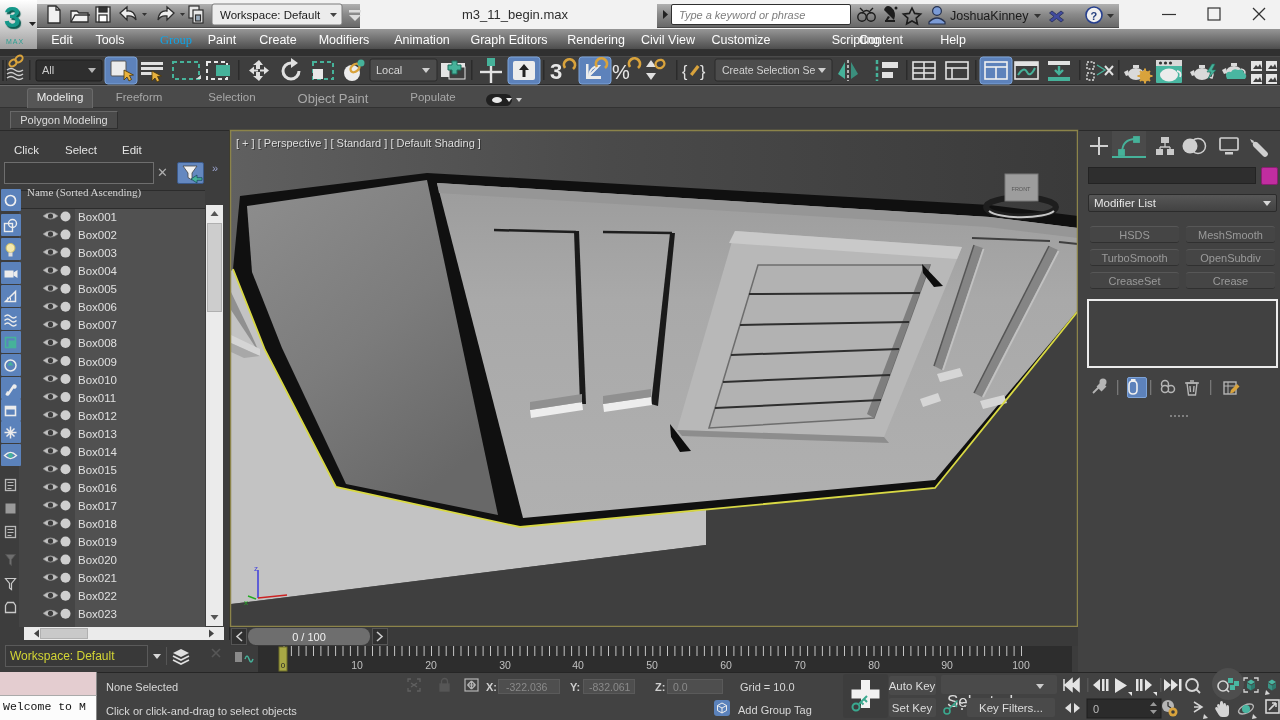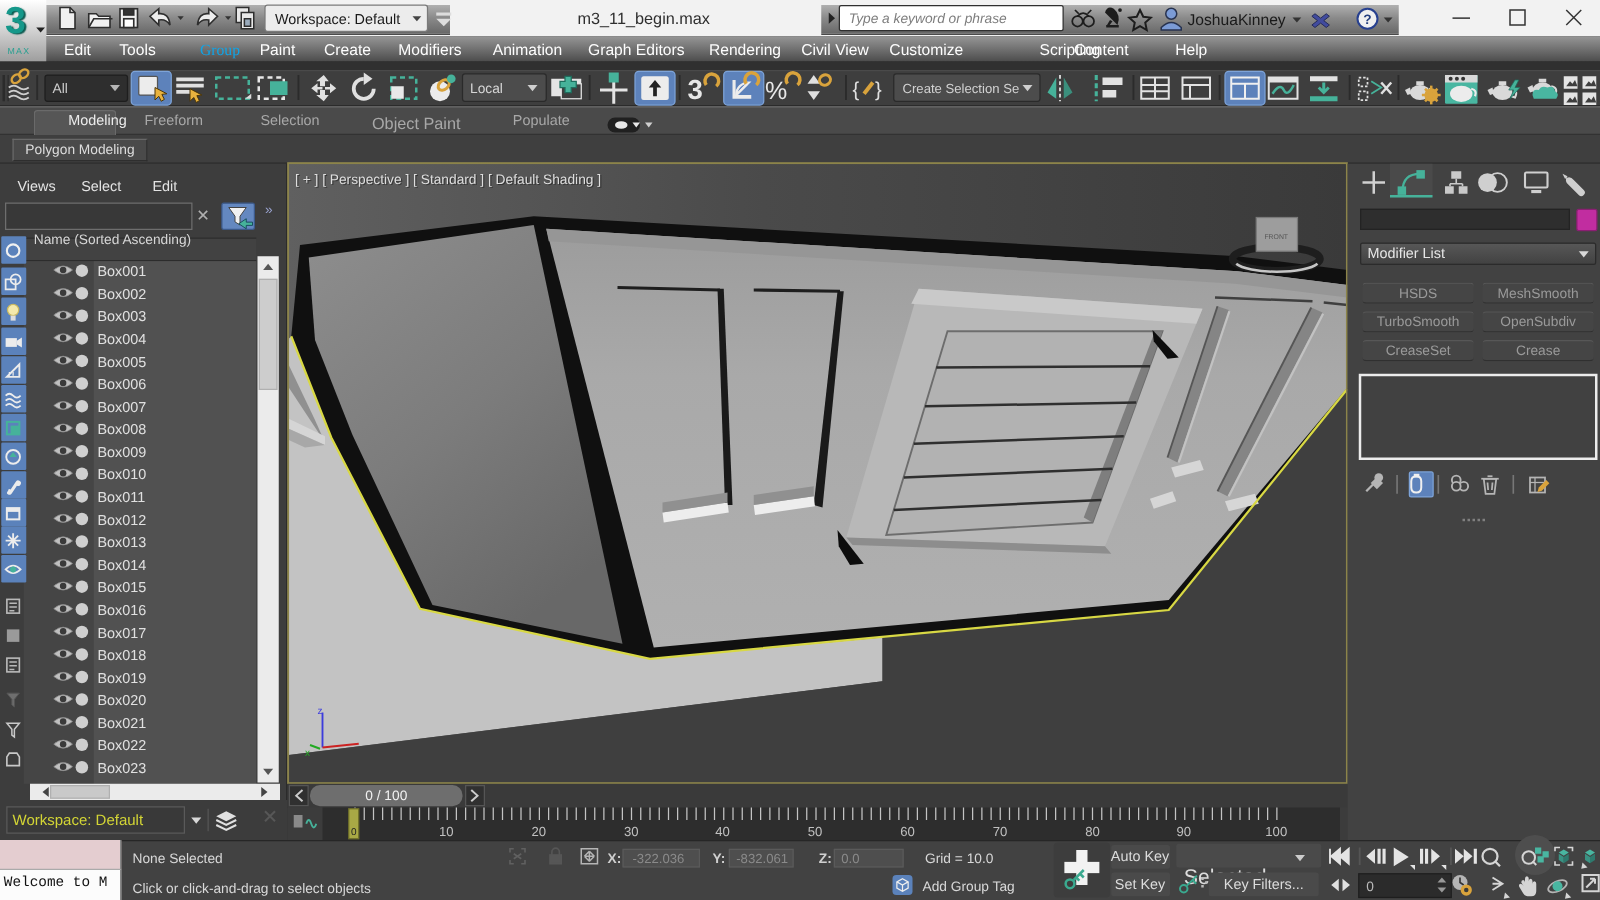--- a/index.html
+++ b/index.html
@@ -278,48 +278,48 @@
       </g>
 <g fill="#3e3e3e">
         <path d="M1253 13 l3 -4 2 2 2 -3 2 5 z"></path>
         <path d="M1268 13 l3 -4 2 2 2 -3 2 5 z"></path>
         <path d="M1253 26 l3 -4 2 2 2 -3 2 5 z"></path>
         <path d="M1268 26 l3 -4 2 2 2 -3 2 5 z"></path>
       </g>
 </svg>
     <div class="abs" style="left:0px;top:85px;width:1280px;height:23px;background:#4a4a4a;border-top:1px solid #6a6a6a;border-bottom:1px solid #323232;"></div>
     <div class="abs" style="left:27px;top:88px;width:66px;height:20px;background:#565656;border:1px solid #6a6a6a;border-bottom:none;border-radius:3px 3px 0 0;"></div>
-    <div class="t" style="left:60px;top:92px;font-size:11.5px;color:#ececec;transform:translateX(-50%);margin-left:18px;">Modeling</div>
+    <div class="t" style="left:60px;top:92px;font-size:11.5px;color:#ececec;transform:translateX(-50%);">Modeling</div>
     <div class="t" style="left:139px;top:92px;font-size:11.5px;color:#a8a8a8;transform:translateX(-50%);">Freeform</div>
     <div class="t" style="left:232px;top:92px;font-size:11.5px;color:#a8a8a8;transform:translateX(-50%);">Selection</div>
     <div class="t" style="left:333px;top:92px;font-size:13px;color:#a8a8a8;transform:translateX(-50%);">Object Paint</div>
     <div class="t" style="left:433px;top:92px;font-size:11.5px;color:#a8a8a8;transform:translateX(-50%);">Populate</div>
     <div class="abs" style="left:486px;top:94px;width:26px;height:12px;background:#202020;border-radius:6px;"></div>
     <svg style="left:486px;top:94px" width="40" height="12">
       <ellipse cx="11" cy="6" rx="5" ry="3" fill="#e8e8e8"></ellipse>
       <path d="M20 4 l6 0 -3 4 z" fill="#e8e8e8"></path>
       <path d="M30 4 l6 0 -3 4 z" fill="#cfcfcf"></path>
     </svg>
     <div class="abs" style="left:0px;top:108px;width:1280px;height:23px;background:#3f3f3f;border-bottom:1px solid #2a2a2a;"></div>
     <div class="abs" style="left:10px;top:111px;width:108px;height:18px;background:#4a4a4a;border:1px solid #686868;border-right-color:#2e2e2e;border-bottom-color:#2e2e2e;"></div>
     <div class="t" style="left:64px;top:115px;font-size:11px;color:#dcdcdc;transform:translateX(-50%);">Polygon Modeling</div>
     <div class="abs" style="left:0px;top:131px;width:230px;height:541px;background:#3d3d3d;border-right:1px solid #262626;"></div>
-    <div class="t" style="left:14px;top:145px;font-size:11.5px;color:#e3e3e3;">Views</div>
+    <div class="t" style="left:14px;top:145px;font-size:11.5px;color:#e3e3e3;">Click</div>
     <div class="t" style="left:65px;top:145px;font-size:11.5px;color:#e3e3e3;">Select</div>
     <div class="t" style="left:122px;top:145px;font-size:11.5px;color:#e3e3e3;">Edit</div>
     <div class="abs" style="left:4px;top:162px;width:150px;height:22px;background:#383838;border:1px solid #6e6e6e;"></div>
     <div class="t" style="left:157px;top:166px;font-size:13px;color:#b0b0b0;">✕</div>
     <div class="abs" style="left:177px;top:162px;width:27px;height:22px;background:#6488c0;border-radius:2px;border:1px solid #3c5a8a;"></div>
     <svg style="left:177px;top:162px" width="27" height="22">
       <path d="M6 4 h14 l-5 7 v7 l-4 -2.5 v-4.5 z" fill="#f2f2f2" stroke="#444" stroke-width="0.8"></path>
       <path d="M20 13 l-6 4 6 4 0 -2.7 5 0 0 -2.6 -5 0 z" fill="#46b29a" stroke="#145" stroke-width="0.7"></path>
     </svg>
     <div class="t" style="left:212px;top:163px;font-size:11px;color:#9aa3cf;">»</div>
     <div class="abs" style="left:19px;top:190px;width:186px;height:19px;background:#424242;border-bottom:1px solid #2c2c2c;border-top:1px solid #2c2c2c;"></div>
-    <div class="t" style="left:27px;top:187px;font-size:11px;color:#d6d6d6;">Name (Sorted Ascending)</div>
+    <div class="t" style="left:27px;top:187px;font-size:11px;color:#d6d6d6;font-family:Liberation Serif, serif;">Name (Sorted Ascending)</div>
     <div class="abs" style="left:19px;top:209px;width:186px;height:418px;background:#454545;"></div>
     <div class="abs" style="left:75px;top:209px;width:130px;height:418px;background:#515151;"></div>
     <svg style="left:0px;top:131px" width="230" height="541" viewBox="0 0 230 541">
       <g transform="translate(0,79.5)">
         <path d="M43 5.5 q7.5 -6.5 15 0 q-7.5 6.5 -15 0 z" fill="#c0c0c0" stroke="#888" stroke-width="0.6"></path>
         <circle cx="50.5" cy="5.5" r="2.6" fill="#3a3a3a"></circle>
         <circle cx="65.5" cy="6" r="5" fill="#cfcfcf"></circle>
         <text x="78" y="10.5" font-size="11.5" fill="#e0e0e0" font-family="Liberation Sans">Box001</text>
       </g>
       <g transform="translate(0,97.6)">

